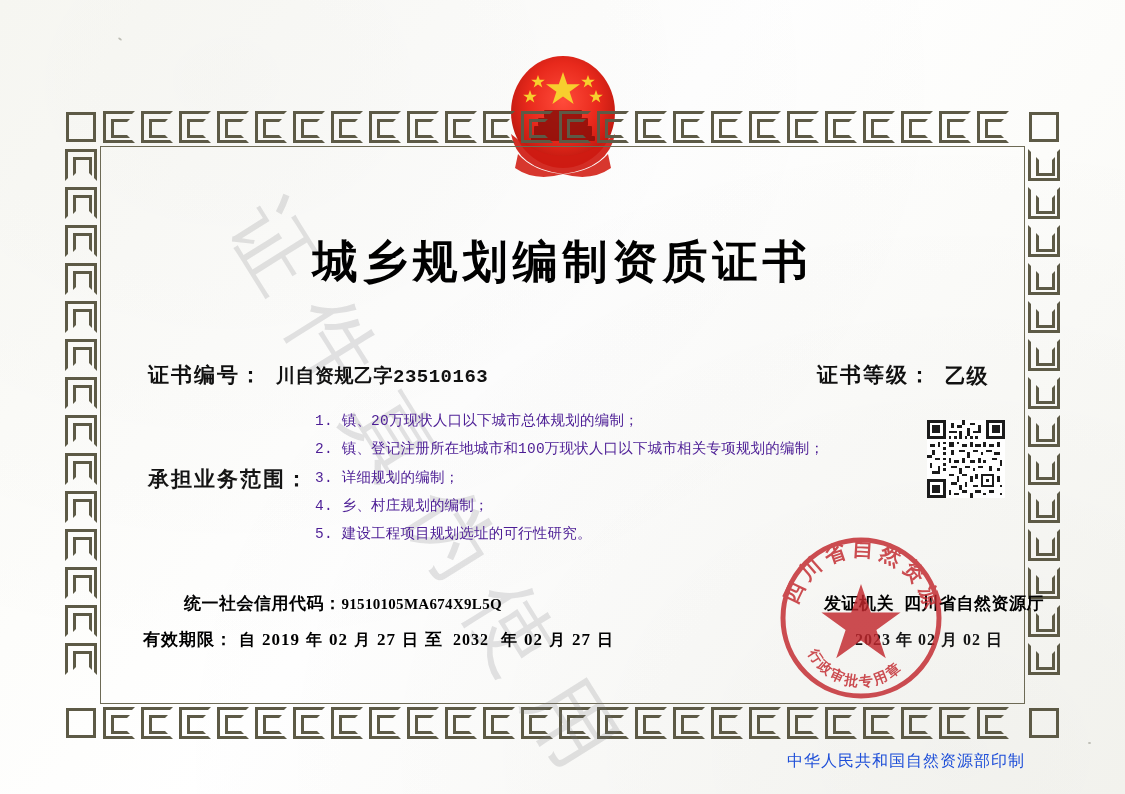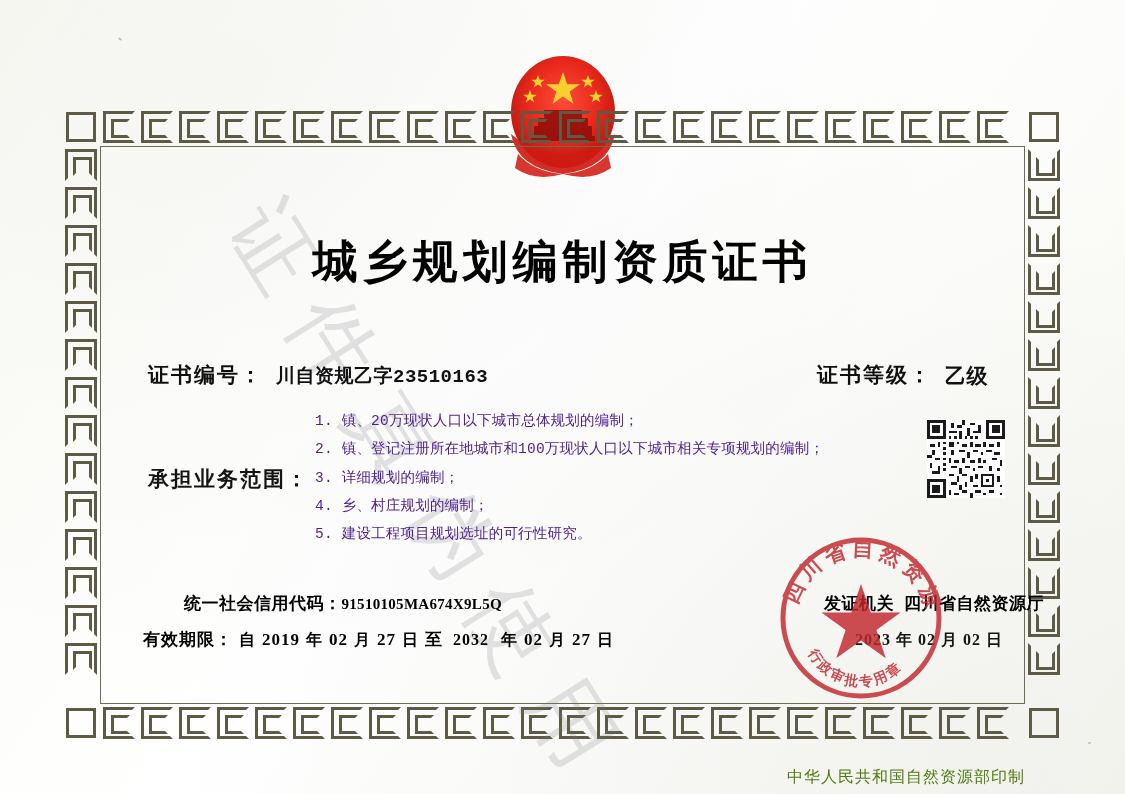--- a/index.html
+++ b/index.html
@@ -171,23 +171,23 @@
     letter-spacing: 26px;
     color: rgba(120,120,125,0.20);
     white-space: nowrap;
     pointer-events: none;
     font-weight: 500;
   }
 
   
   #footer {
     position: absolute;
-    right: 100px; bottom: 6px;
+    right: 100px; bottom: 22px;
     font-family: "Liberation Serif", serif;
-    font-size: 16px; color: #4d7c0f; letter-spacing: 1px;
+    font-size: 16px; color: #1d4ed8; letter-spacing: 1px;
   }
 
   
   .speck { position: absolute; background: #bdbdb5; border-radius: 50%; }
 </style>
 </head>
 <body>
 
 <div id="certificate">
 

